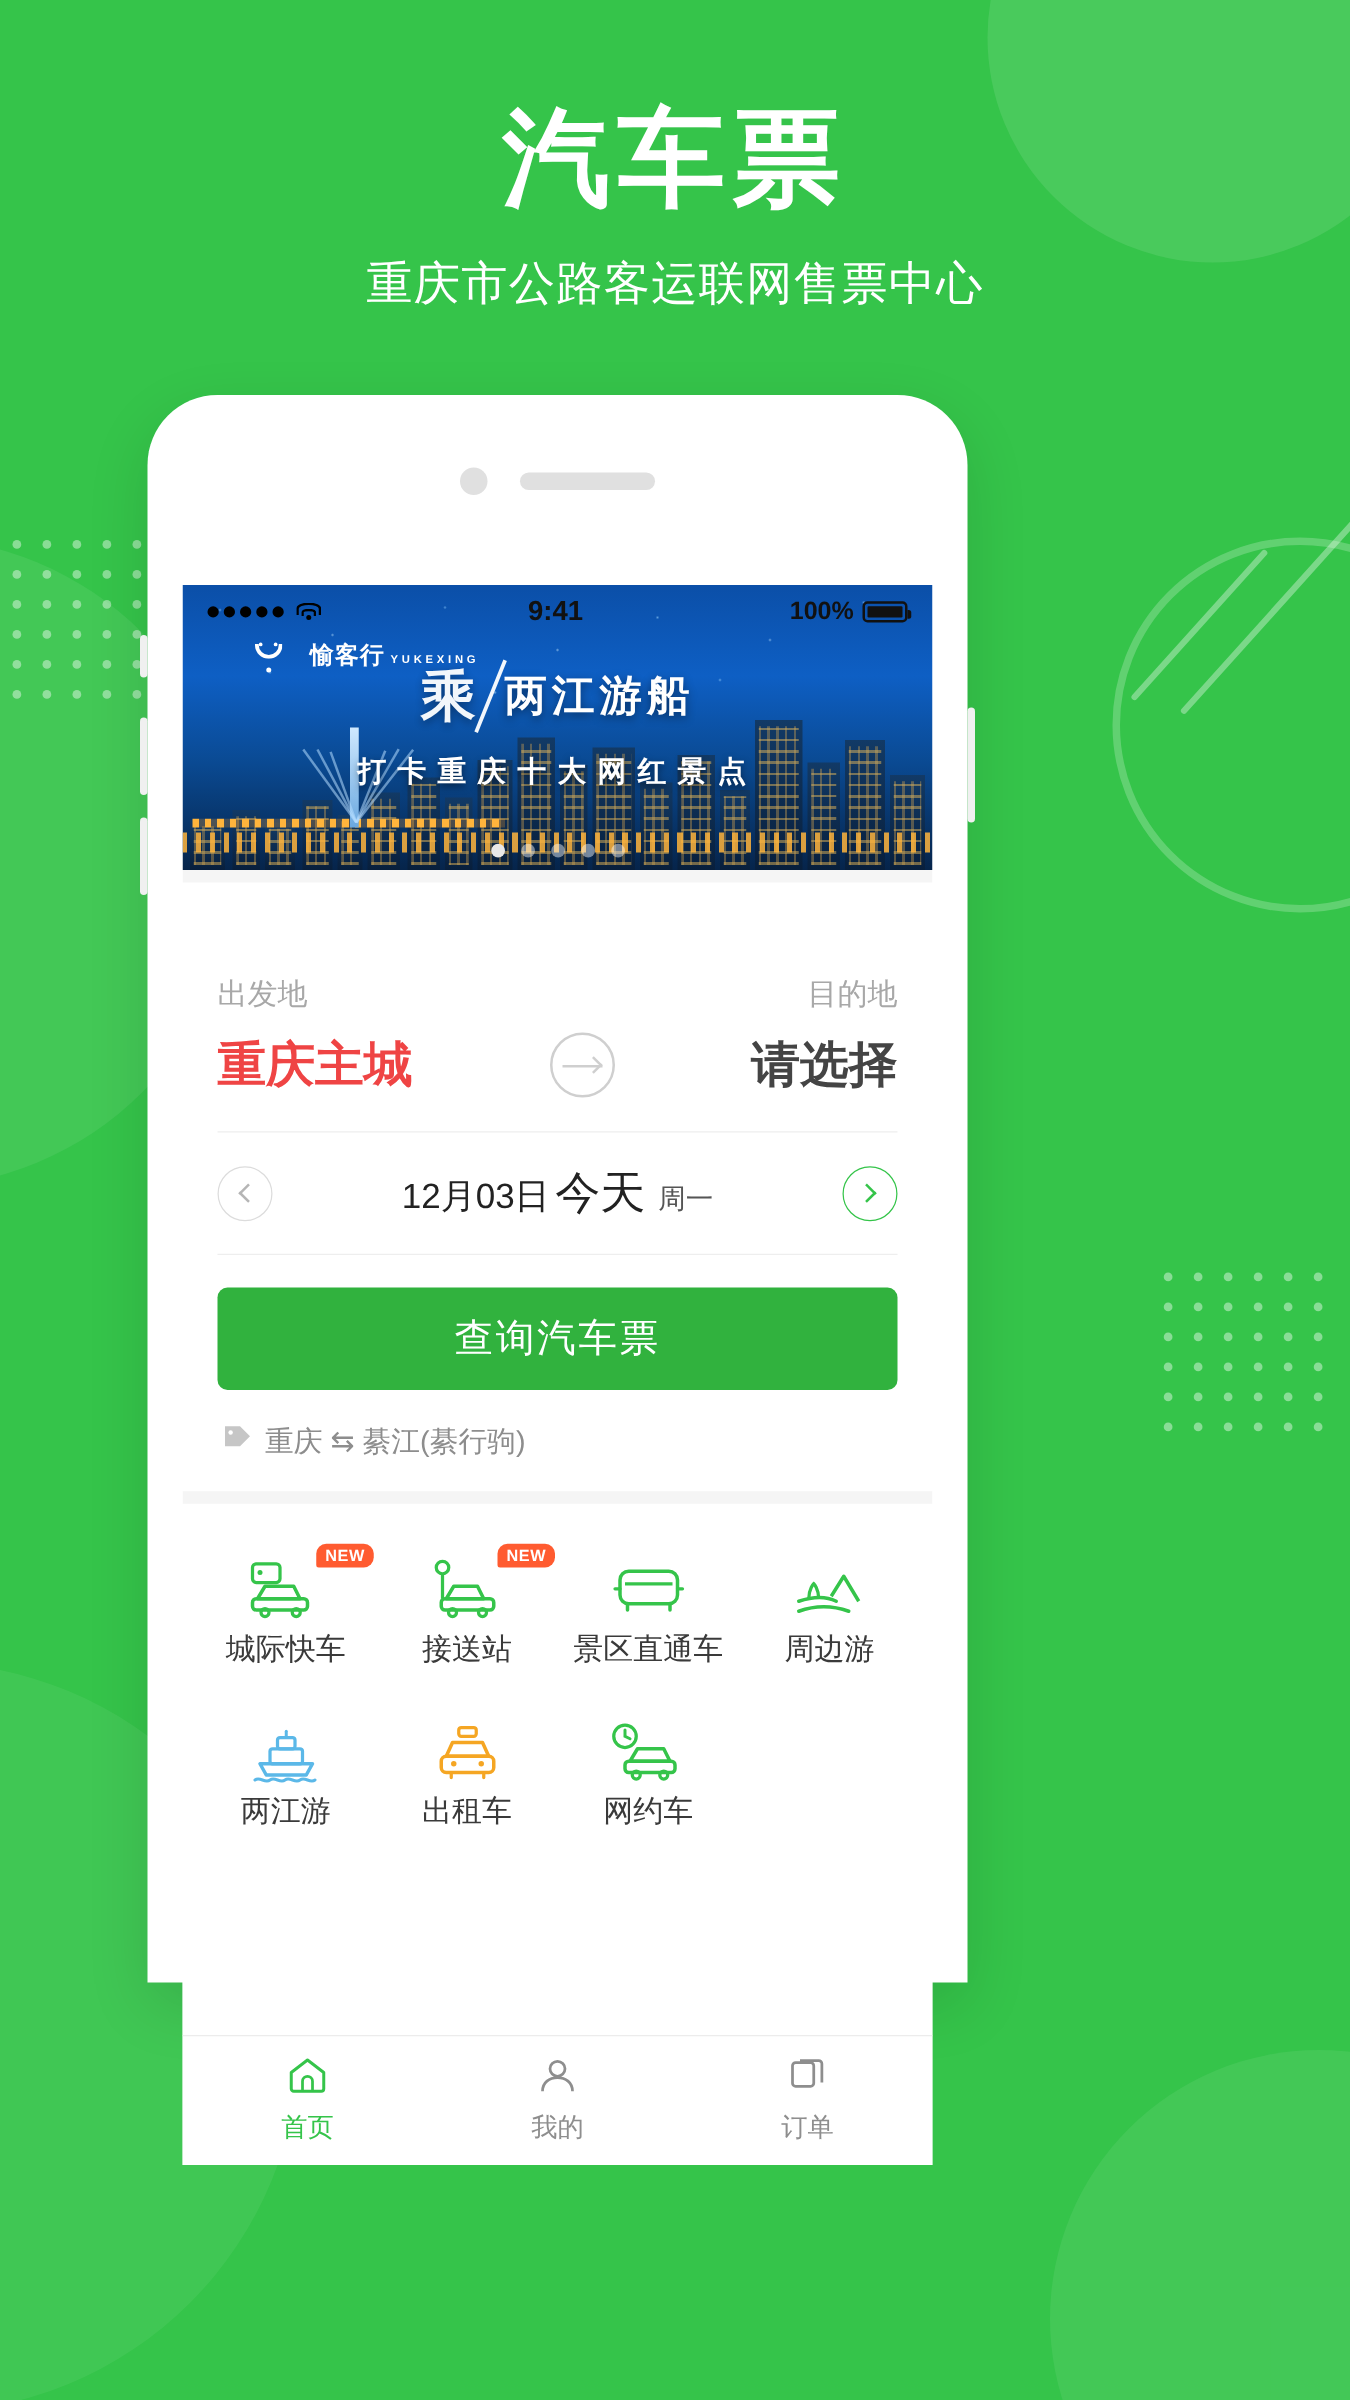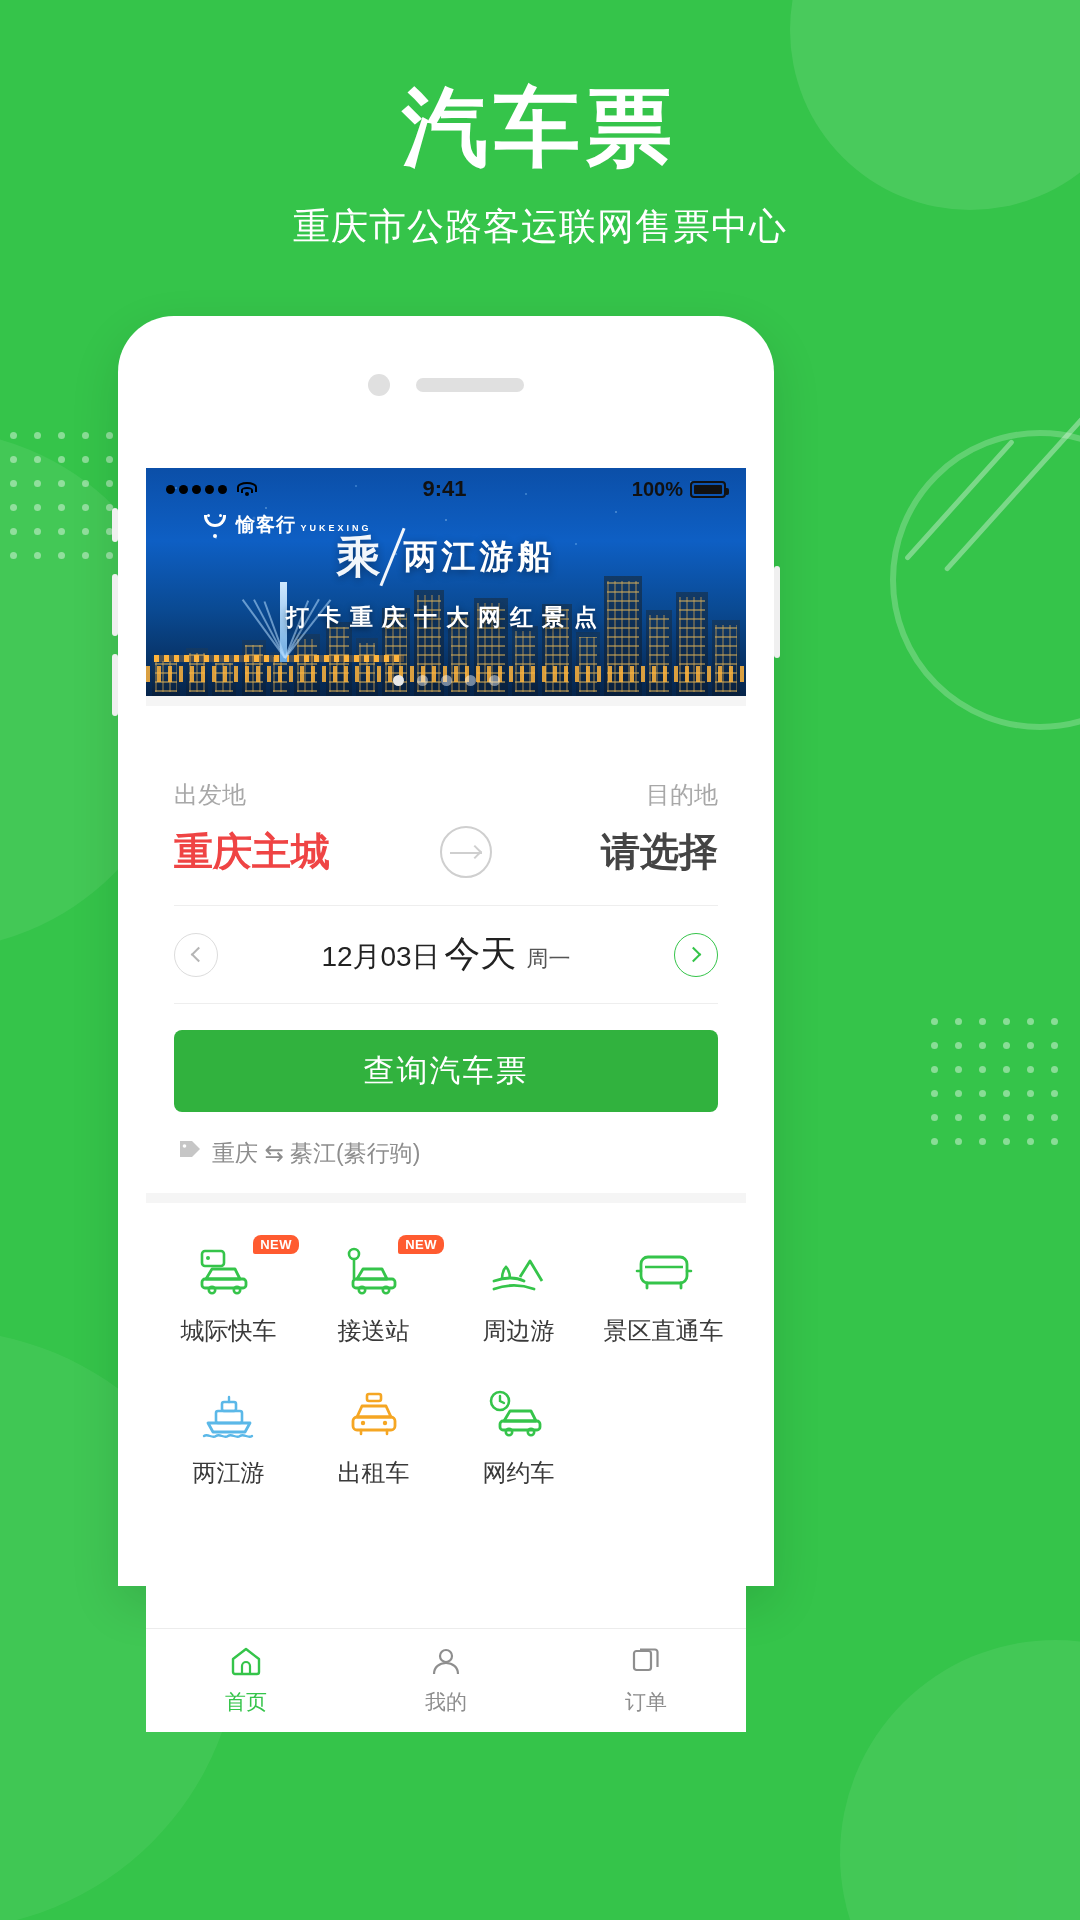--- a/index.html
+++ b/index.html
@@ -135,21 +135,21 @@
     border-bottom:none; border-radius:50% 50% 0 0; }
   .wifi .w1 { width:20px; height:10px; top:0; }
   .wifi .w2 { width:12px; height:6px; top:5px; }
   .wifi .w3 { width:4px; height:4px; top:10px; background:#000; border:none; border-radius:50%; }
   .sb-time { font-size:22px; color:#111; }
   .sb-right { display:flex; align-items:center; gap:7px; color:#111; font-size:20px; }
   .battery { width:36px; height:17px; border:2px solid #111; border-radius:4px; position:relative; }
   .battery i { position:absolute; inset:2px; background:#111; display:block; border-radius:1px; }
   .battery::after { content:""; position:absolute; right:-5px; top:5px; width:3px; height:7px; background:#111; border-radius:0 2px 2px 0; }
 
-  .brand { position:absolute; left: 56px; top: 44px; display:flex; align-items:center; gap:8px; z-index:3; }
+  .brand { position:absolute; left: 56px; top: 44px; display:flex; align-items:center; gap:20px; z-index:3; }
   .brand-mark { width:26px; height:26px; position:relative; }
   .brand-mark .cup { position:absolute; left:2px; top:3px; width:22px; height:12px;
      border:3px solid #fff; border-top:none; border-radius: 0 0 12px 12px; }
   .brand-mark .eye1, .brand-mark .eye2 { position:absolute; top:2px; width:3px;height:3px;background:#fff;border-radius:50%; }
   .brand-mark .eye1 { left:5px; } .brand-mark .eye2 { left:17px; }
   .brand-mark .dot { position:absolute; left:11px; bottom:0; width:4px;height:4px;background:#fff;border-radius:50%; }
   .brand-txt { color:#fff; }
   .brand-cn { font-size:19px; font-weight:700; letter-spacing:1px; line-height:1.1; }
   .brand-en { font-size:9px; letter-spacing:3px; font-weight:700; }
 
@@ -201,21 +201,21 @@
     font-size: 31px; font-weight:500; letter-spacing:2px; border:none; width:100%;
   }
   .route-hint { display:flex; gap:10px; padding: 26px 0 24px 4px; }
   .tag-ico { width:24px; height:22px; position:relative; }
   .tag-ico svg { display:block; }
   .route-txt { font-size: 23px; color:#8d8d8d; }
 
   
   .gridwrap { background:#fff; border-top: 10px solid #f5f5f5; padding: 40px 10px 10px; flex:1; }
   .grid { display:grid; grid-template-columns: repeat(4, 1fr); row-gap: 38px; }
-  .cell { display:flex; flex-direction:column; align-items:center; gap:14px; position:relative; }
+  .cell { display:flex; flex-direction:column; align-items:center; gap:2px; position:relative; }
   .ico { width: 74px; height: 58px; position:relative; }
   .ico svg { display:block; }
   .cell-label { font-size: 24px; color:#3a3a3a; }
   .badge {
     position:absolute; top:-8px; right: 2px;
     background:#ff5b30; color:#fff; font-size:13px; font-weight:700;
     padding: 2px 7px; border-radius: 8px 8px 8px 2px; letter-spacing:.5px;
   }
 
   
@@ -501,39 +501,39 @@
               <circle cx="49" cy="47" r="3.2" fill="none" stroke="#35c44a" stroke-width="2.6"></circle>
             </svg>
           </span>
           <span class="badge">NEW</span>
           <span class="cell-label">接送站</span>
         </div>
 
         <div class="cell">
           <span class="ico">
             <svg width="74" height="58" viewBox="0 0 74 58">
+              <rect x="14" y="14" width="46" height="26" rx="7" fill="none" stroke="#35c44a" stroke-width="2.8"></rect>
+              <path d="M18 24h38" stroke="#35c44a" stroke-width="2.6"></path>
+              <path d="M20 40v5M54 40v5" stroke="#35c44a" stroke-width="2.8" stroke-linecap="round"></path>
+              <path d="M14 28h-4M60 28h4" stroke="#35c44a" stroke-width="2.6" stroke-linecap="round"></path>
+            </svg>
+          </span>
+          <span class="cell-label">景区直通车</span>
+        </div>
+
+        <div class="cell">
+          <span class="ico">
+            <svg width="74" height="58" viewBox="0 0 74 58">
               <path d="M12 38c12-4 22-4 30 0" stroke="#35c44a" stroke-width="2.8" fill="none" stroke-linecap="round"></path>
               <path d="M12 46c14-5 26-5 40 0" stroke="#35c44a" stroke-width="2.8" fill="none" stroke-linecap="round"></path>
               <path d="M38 34l10-16 12 20" stroke="#35c44a" stroke-width="2.8" fill="none" stroke-linejoin="round"></path>
               <path d="M20 36c0-8 4-12 4-12s4 4 4 12" stroke="#35c44a" stroke-width="2.6" fill="none"></path>
             </svg>
           </span>
           <span class="cell-label">周边游</span>
-        </div>
-
-        <div class="cell">
-          <span class="ico">
-            <svg width="74" height="58" viewBox="0 0 74 58">
-              <rect x="14" y="14" width="46" height="26" rx="7" fill="none" stroke="#35c44a" stroke-width="2.8"></rect>
-              <path d="M18 24h38" stroke="#35c44a" stroke-width="2.6"></path>
-              <path d="M20 40v5M54 40v5" stroke="#35c44a" stroke-width="2.8" stroke-linecap="round"></path>
-              <path d="M14 28h-4M60 28h4" stroke="#35c44a" stroke-width="2.6" stroke-linecap="round"></path>
-            </svg>
-          </span>
-          <span class="cell-label">景区直通车</span>
         </div>
 
         <div class="cell">
           <span class="ico">
             <svg width="74" height="58" viewBox="0 0 74 58">
               <path d="M16 38h42l-5 9H21z" fill="none" stroke="#5bb8e8" stroke-width="2.8" stroke-linejoin="round"></path>
               <rect x="24" y="26" width="26" height="12" rx="2" fill="none" stroke="#5bb8e8" stroke-width="2.6"></rect>
               <rect x="30" y="17" width="14" height="9" rx="2" fill="none" stroke="#5bb8e8" stroke-width="2.6"></rect>
               <path d="M37 17v-5" stroke="#5bb8e8" stroke-width="2.4" stroke-linecap="round"></path>
               <path d="M12 51c4-3 8 3 12 0s8 3 12 0 8 3 12 0 8 3 12 0" stroke="#5bb8e8" stroke-width="2.4" fill="none" stroke-linecap="round"></path>

